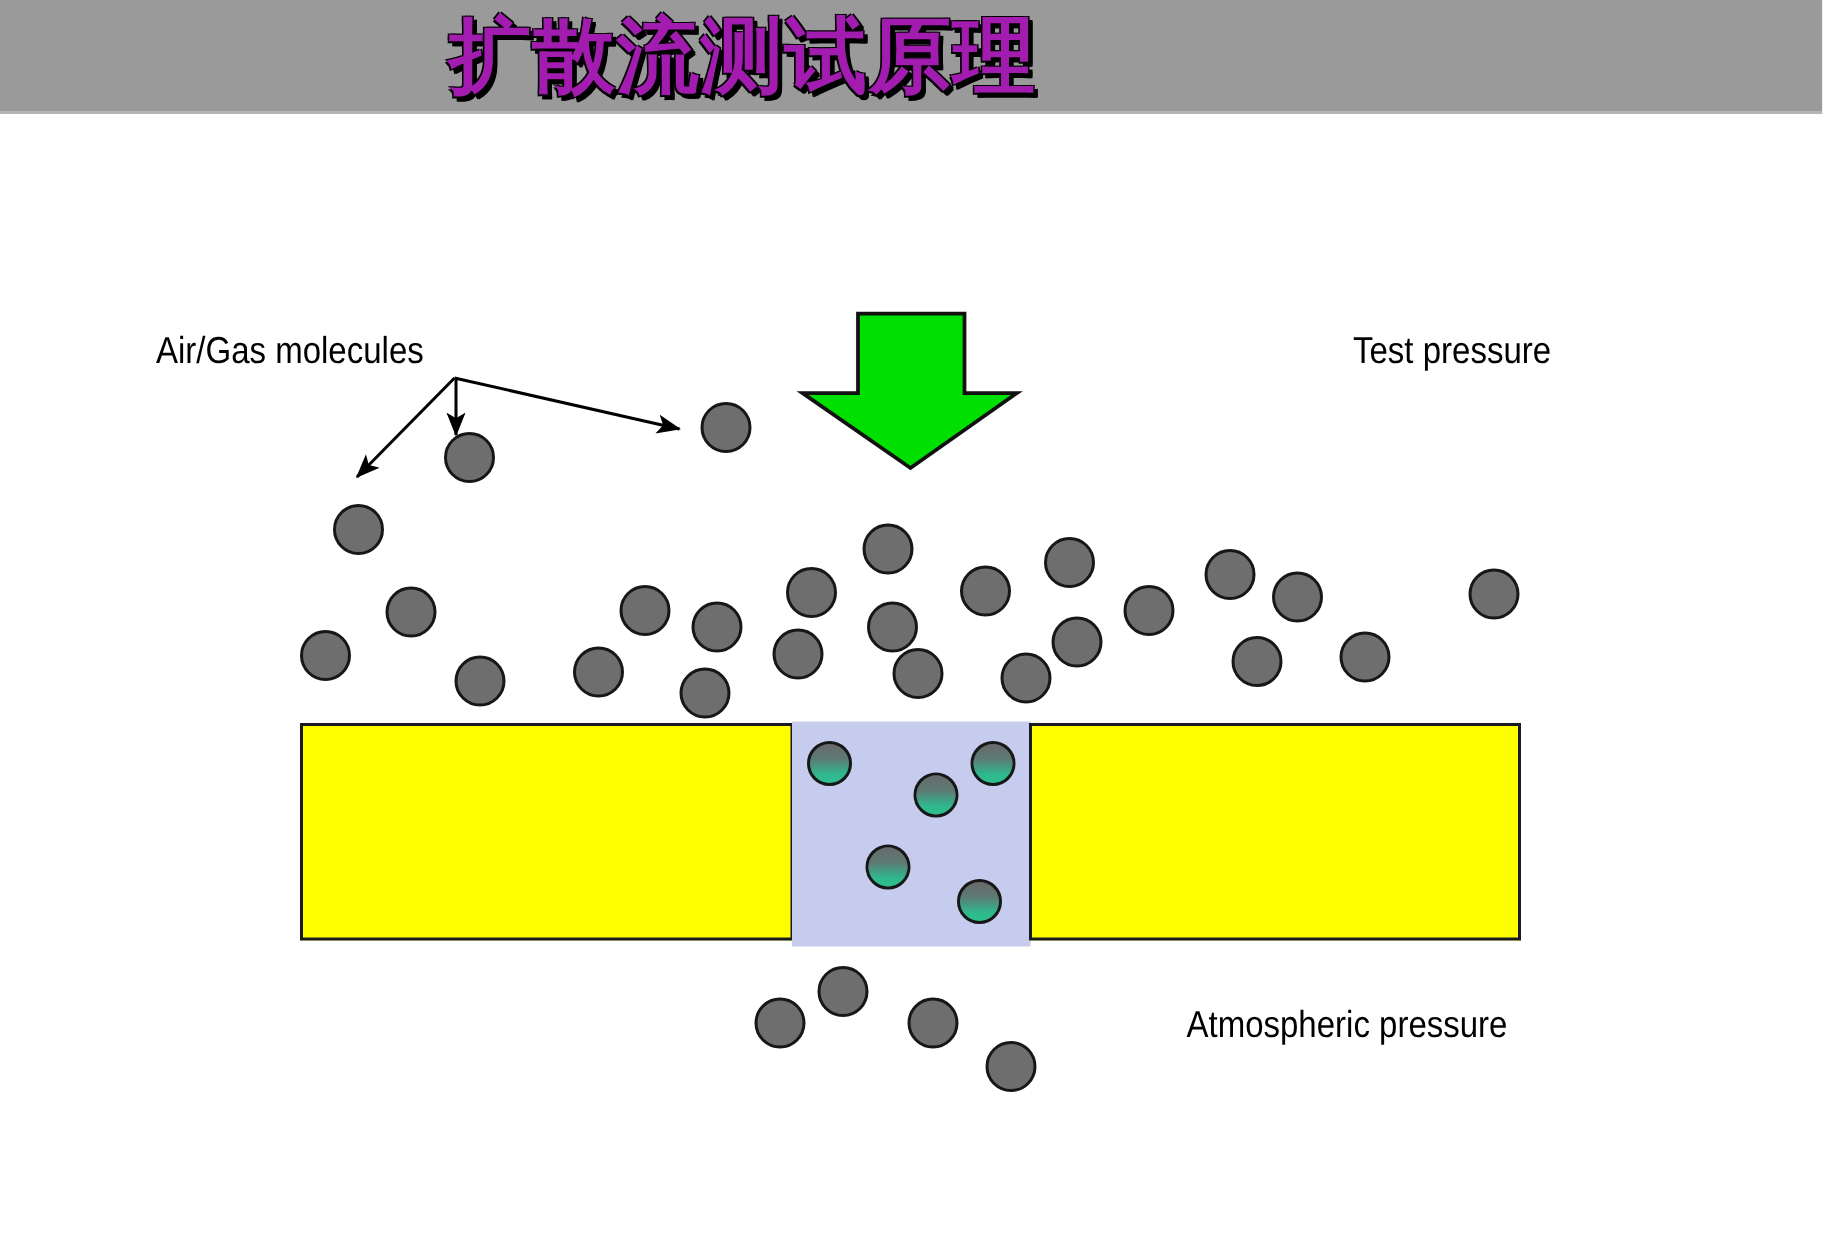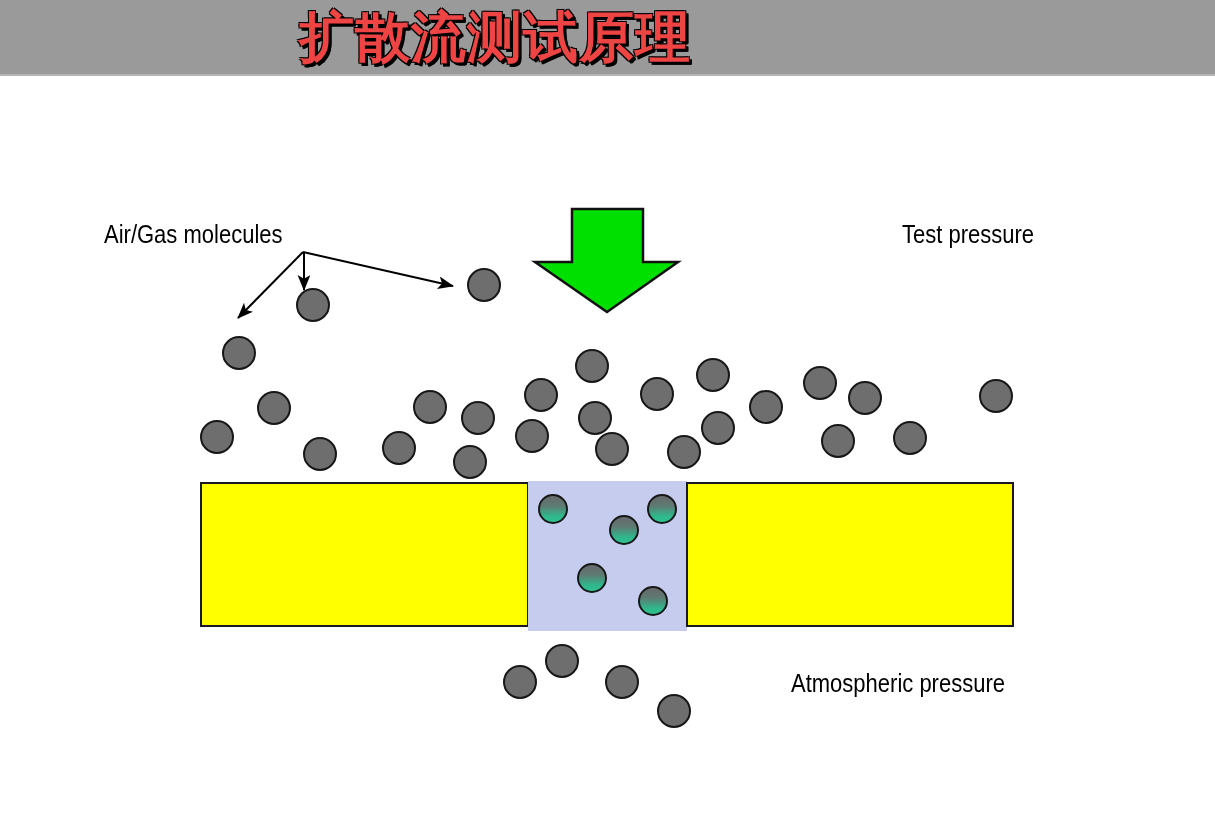--- a/index.html
+++ b/index.html
@@ -34,21 +34,21 @@
     position: absolute;
     left: 0;
     top: 2px;
     width: 990px;
     text-align: center;
     font-family: "DejaVu Sans", "Liberation Sans", sans-serif;
     font-size: 55px;
     font-weight: bold;
     line-height: 70px;
     letter-spacing: 1px;
-    color: #ef4444;
+    color: #a21caf;
     text-shadow:
        3px  3px 0 #000000,
        3px  2px 0 #000000,
        2px  3px 0 #000000,
       -1px -1px 0 #000000,
        1px -1px 0 #000000,
       -1px  1px 0 #000000;
     white-space: nowrap;
   }
 

